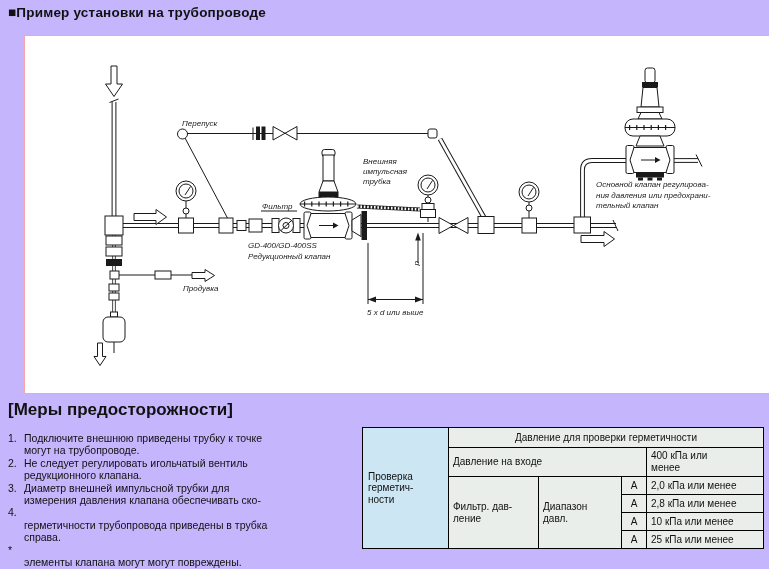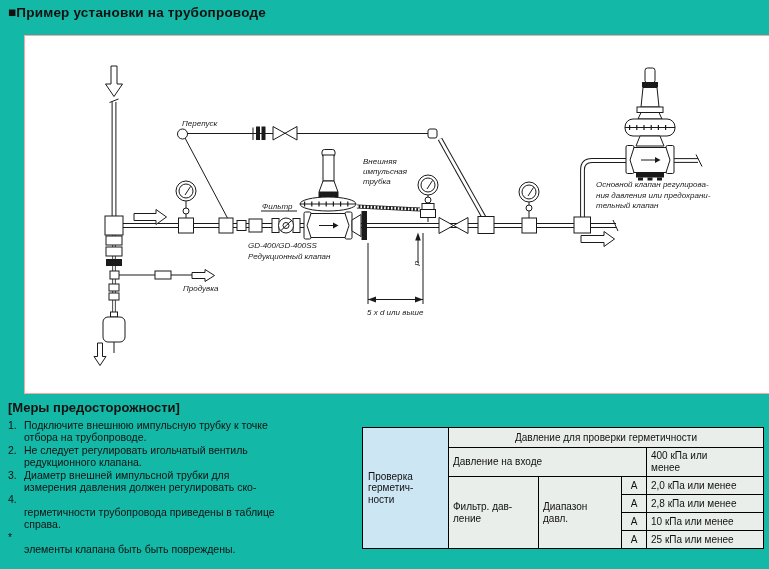--- a/index.html
+++ b/index.html
@@ -1,37 +1,37 @@
 <!DOCTYPE html>
 <html><head>
 <meta charset="utf-8">
 <style>
   html,body{margin:0;padding:0;}
   body{width:769px;height:569px;background:#fff;font-family:"Liberation Sans",sans-serif;color:#111;}
-  .page{position:relative;width:769px;height:569px;background:#14b8a6;overflow:hidden;}
+  .page{position:relative;width:769px;height:569px;background:#c4b5fd;overflow:hidden;}
 
   .title{position:absolute;left:8px;top:5px;font-size:13.5px;font-weight:bold;letter-spacing:.2px;}
 
   .diagram-box{position:absolute;left:24px;top:35px;width:751px;height:357px;border:1px solid #fca5a5;background:#fff;font-style:italic;}
 
   
   .pO{stroke:#1a1a1a;stroke-width:4.8;fill:none;}
   .pI{stroke:#fff;stroke-width:2.8;fill:none;}
   .pO2{stroke:#1a1a1a;stroke-width:3.4;fill:none;}
   .pI2{stroke:#fff;stroke-width:1.8;fill:none;}
   .fit{fill:#fff;stroke:#1a1a1a;stroke-width:1;}
   .blk{fill:#1a1a1a;stroke:none;}
   .thin{stroke:#1a1a1a;stroke-width:1;fill:none;}
   .arr{fill:#fff;stroke:#1a1a1a;stroke-width:1;}
   .lbl{font-family:"Liberation Sans",sans-serif;font-size:8px;fill:#1a1a1a;}
   .bolts{stroke:#1a1a1a;stroke-width:5;stroke-dasharray:1.2 6;fill:none;}
 
   
   .precautions{position:absolute;left:8px;top:400px;width:350px;}
-  .prec-head{font-size:13px;font-weight:bold;margin-bottom:4px;}
+  .prec-head{font-size:17px;font-weight:bold;margin-bottom:12px;}
   .prec-item{display:flex;font-size:10.5px;line-height:12.4px;}
   .prec-item .num{width:16px;flex:0 0 16px;}
   .prec-item .txt{flex:1;}
 
   
   .spec-table{position:absolute;left:362px;top:427px;border-collapse:collapse;table-layout:fixed;}
   .spec-table td{border:1px solid #000;font-size:10px;line-height:11.5px;padding:0;vertical-align:middle;}
   .c-blue{background:#cce6f4;padding-left:5px !important;margin-left:16px;}
   .c-cell{background:#eaeeea;margin-top:28px;}
   .c-hdr{text-align:center;}
@@ -229,51 +229,51 @@
       <text class="lbl" transform="rotate(90 399 261)" x="399" y="261">d</text>
       <text class="lbl" x="351" y="315">5 x d или выше</text>
     </svg>
   </div>
 
   <div class="precautions">
     <div class="prec-head">[Меры предосторожности]</div>
     <div class="prec-item">
       <span class="num">1.</span>
       <span class="txt">
-        <span>Подключите внешнюю импульсную трубку к точке</span><br>
-        <span>отбора на трубопроводе.</span>
+        <span>Подключите внешнюю приведены трубку к точке</span><br>
+        <span>могут на трубопроводе.</span>
       </span>
     </div>
     <div class="prec-item">
       <span class="num">2.</span>
       <span class="txt">
         <span>Не следует регулировать игольчатый вентиль</span><br>
         <span>редукционного клапана.</span>
       </span>
     </div>
     <div class="prec-item">
       <span class="num">3.</span>
       <span class="txt">
         <span>Диаметр внешней импульсной трубки для</span><br>
-        <span>измерения давления должен регулировать ско-</span><br>
+        <span>измерения давления клапана обеспечивать ско-</span><br>
       </span>
     </div>
     <div class="prec-item">
       <span class="num">4.</span>
       <span class="txt">
         <br>
-        <span>герметичности трубопровода приведены в таблице</span><br>
+        <span>герметичности трубопровода приведены в трубка</span><br>
         <span>справа.</span>
       </span>
     </div>
     <div class="prec-item">
       <span class="num">*</span>
       <span class="txt">
         <br>
-        <span>элементы клапана быть быть повреждены.</span>
+        <span>элементы клапана могут могут повреждены.</span>
       </span>
     </div>
   </div>
 
   <table class="spec-table">
     <colgroup>
       <col style="width:86px">
         <col style="width:90px">
         <col style="width:83px">
         <col style="width:25px">

